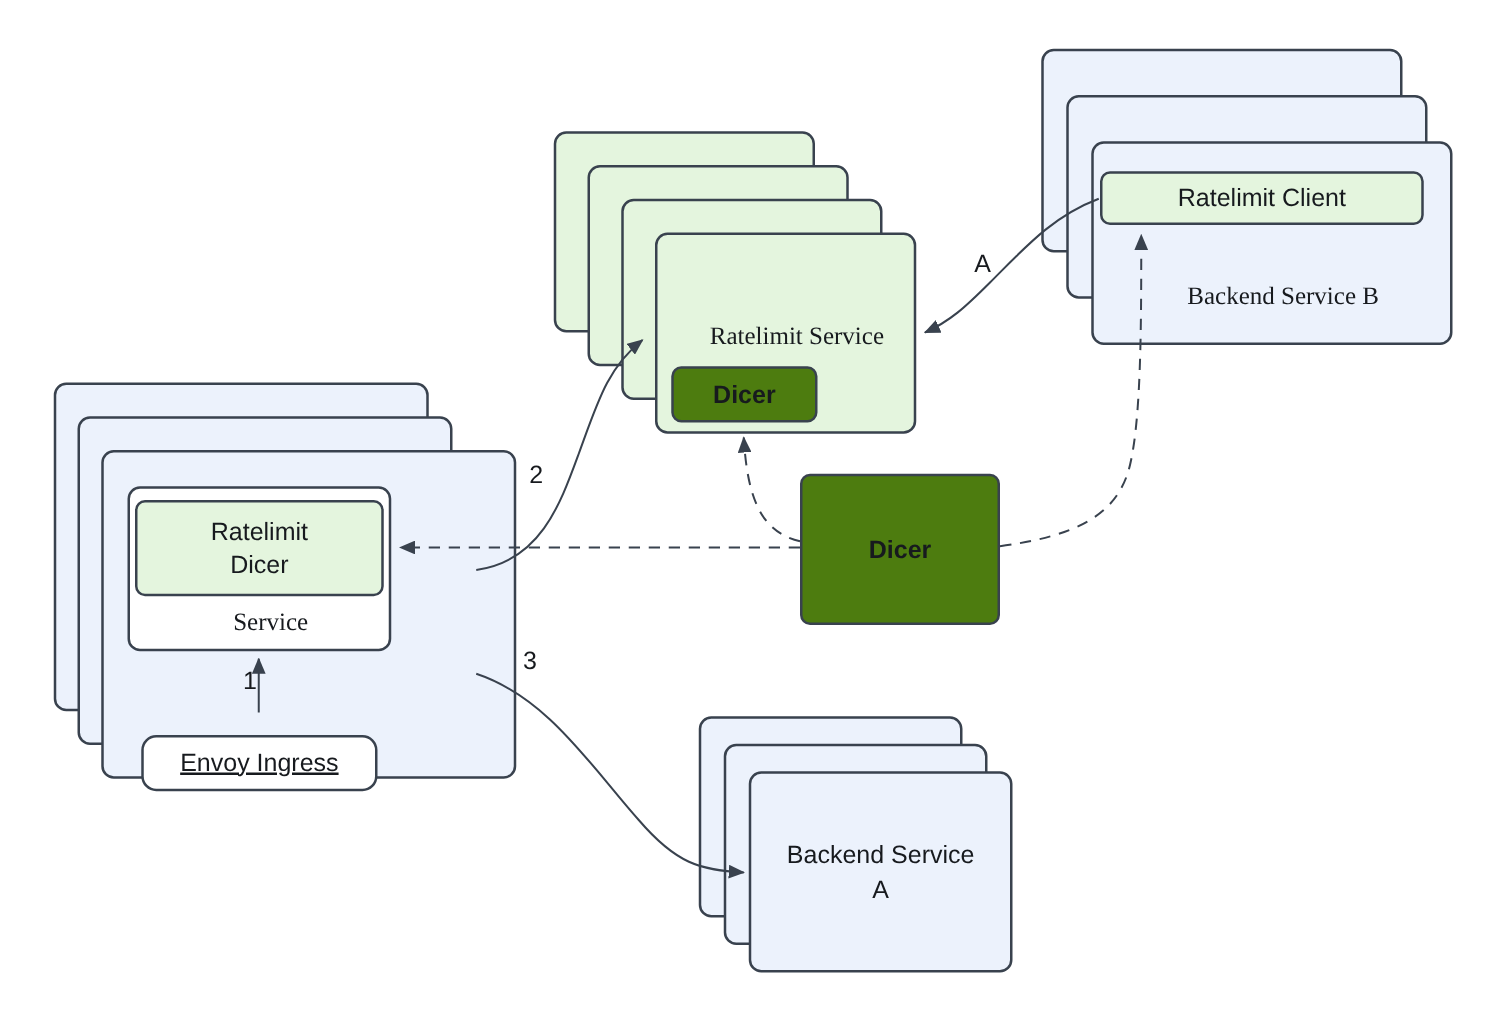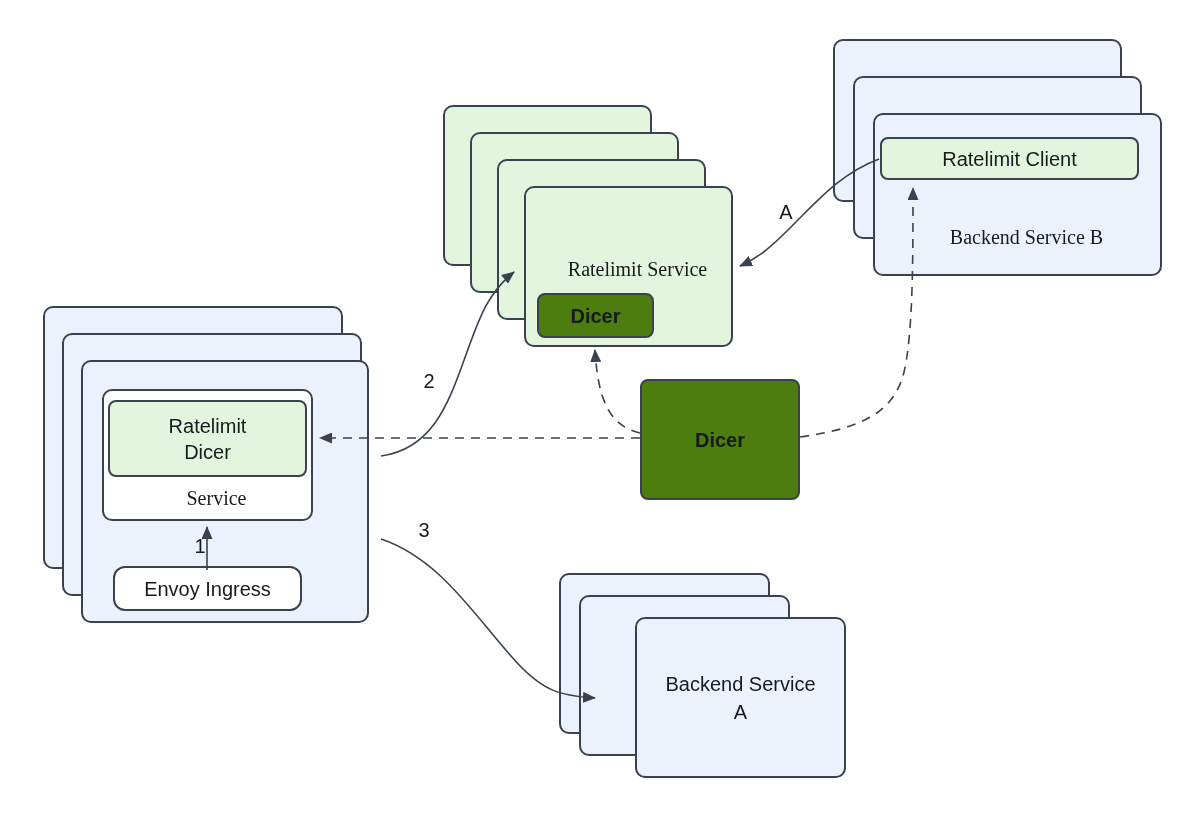--- a/index.html
+++ b/index.html
@@ -18,33 +18,33 @@
   svg.edges { position:absolute; left:0; top:0; width:1200px; height:820px; pointer-events:none; }
   .clip { overflow:hidden; }
 </style>
 </head>
 <body>
 
 <div class="canvas">
 
   <div class="node blue" style="left:43px; top:306px; width:300px; height:263px;"></div>
   <div class="node blue" style="left:62px; top:333px; width:300px; height:263px;"></div>
-  <div class="node blue" style="left:81px; top:360px; width:288px; height:263px;">
+  <div class="node blue" style="left:81px; top:360px; width:332px; height:263px;">
 
     <div class="node whitebg" style="left:19px; top:27px; width:211px; height:132px;">
       <div class="node lgreen flex-center" style="left:4px; top:9px; width:199px; height:77px; border-radius:8px;">
         <div class="lbl">
           <div>Ratelimit</div>
           <div>Dicer</div>
         </div>
       </div>
       <div class="center-x lbl" style="top:94px;">Service</div>
     </div>
 
-    <div class="node whitebg flex-center" style="left:30px; top:204px; width:189px; height:45px; border-radius:12px;">
+    <div class="node whitebg flex-center" style="left:30px; top:226px; width:189px; height:45px; border-radius:12px;text-decoration:underline;">
       <span class="lbl">Envoy Ingress</span>
     </div>
   </div>
 
   <div class="node lgreen clip" style="left:443px; top:105px; width:209px; height:161px;">
     <div class="center-x lbl" style="top:68px;">Ratelimit Service</div>
   </div>
   <div class="node lgreen clip" style="left:470px; top:132px; width:209px; height:161px;">
     <div class="center-x lbl" style="top:68px;">Ratelimit Service</div>
   </div>
@@ -66,21 +66,21 @@
   <div class="node blue" style="left:853px; top:76px; width:289px; height:163px;"></div>
   <div class="node blue" style="left:873px; top:113px; width:289px; height:163px;">
     <div class="node lgreen flex-center" style="left:5px; top:22px; width:259px; height:43px; border-radius:8px;">
       <span class="lbl">Ratelimit Client</span>
     </div>
     <div class="center-x lbl" style="top:109px;">Backend Service B</div>
   </div>
 
   <div class="node blue" style="left:559px; top:573px; width:211px; height:161px;"></div>
   <div class="node blue" style="left:579px; top:595px; width:211px; height:161px;"></div>
-  <div class="node blue flex-center" style="left:599px; top:617px; width:211px; height:161px; flex-direction:column;margin-left:36px;">
+  <div class="node blue flex-center" style="left:599px; top:617px; width:211px; height:161px; flex-direction:column;">
     <div class="lbl" style="line-height:28px;">
       <div>Backend Service</div>
       <div>A</div>
     </div>
   </div>
 
   <svg class="edges" viewBox="0 0 1200 820">
     <defs>
       <marker id="ah" markerWidth="13" markerHeight="11" refX="12" refY="5.5" orient="auto" markerUnits="userSpaceOnUse">
         <path d="M0,0 L13,5.5 L0,11 Z" fill="#39424e"></path>

